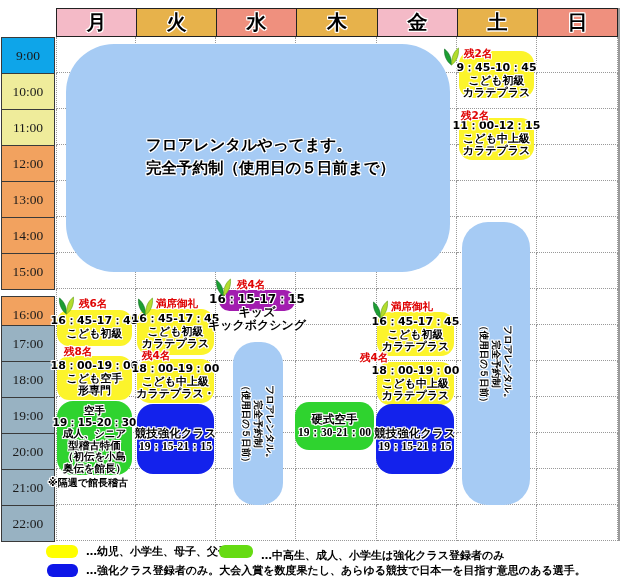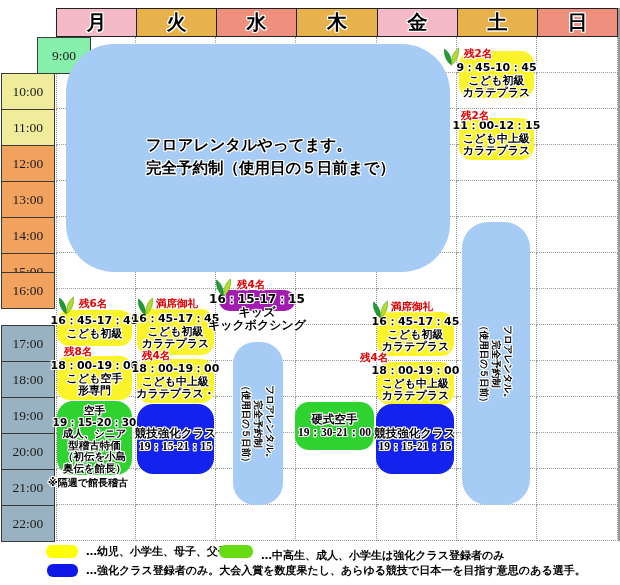--- a/index.html
+++ b/index.html
@@ -65,42 +65,42 @@
   <div class="dayhdr" style="left: 377px; width: 81px; background: rgb(244, 186, 199);">
       <span class="ol">金</span>
     </div>
   <div class="dayhdr" style="left: 457px; width: 81px; background: rgb(231, 178, 75);">
       <span class="ol">土</span>
     </div>
   <div class="dayhdr" style="left: 537px; width: 81px; background: rgb(239, 144, 126);">
       <span class="ol">日</span>
     </div>
 
-  <div class="timecell" style="top: 37px; background: #86efac; margin-left: 36px;">
+  <div class="timecell" style="top: 37px; background: #0ea5e9;">
       <span>9:00</span>
     </div>
   <div class="timecell" style="top: 73px; background: rgb(239, 236, 155);">
       <span>10:00</span>
     </div>
   <div class="timecell" style="top: 109px; background: rgb(239, 236, 155);">
       <span>11:00</span>
     </div>
   <div class="timecell" style="top: 145px; background: rgb(242, 162, 95);">
       <span>12:00</span>
     </div>
   <div class="timecell" style="top: 181px; background: rgb(242, 162, 95);">
       <span>13:00</span>
     </div>
   <div class="timecell" style="top: 217px; background: rgb(242, 162, 95);">
       <span>14:00</span>
     </div>
   <div class="timecell" style="top: 253px; background: rgb(242, 162, 95);">
       <span>15:00</span>
     </div>
-  <div class="timecell" style="top: 272px; background: rgb(242, 162, 95);">
+  <div class="timecell" style="top: 296px; background: rgb(242, 162, 95);">
       <span>16:00</span>
     </div>
   <div class="timecell" style="top: 325px; background: rgb(152, 178, 194);">
       <span>17:00</span>
     </div>
   <div class="timecell" style="top: 361px; background: rgb(152, 178, 194);">
       <span>18:00</span>
     </div>
   <div class="timecell" style="top: 397px; background: rgb(152, 178, 194);">
       <span>19:00</span>

